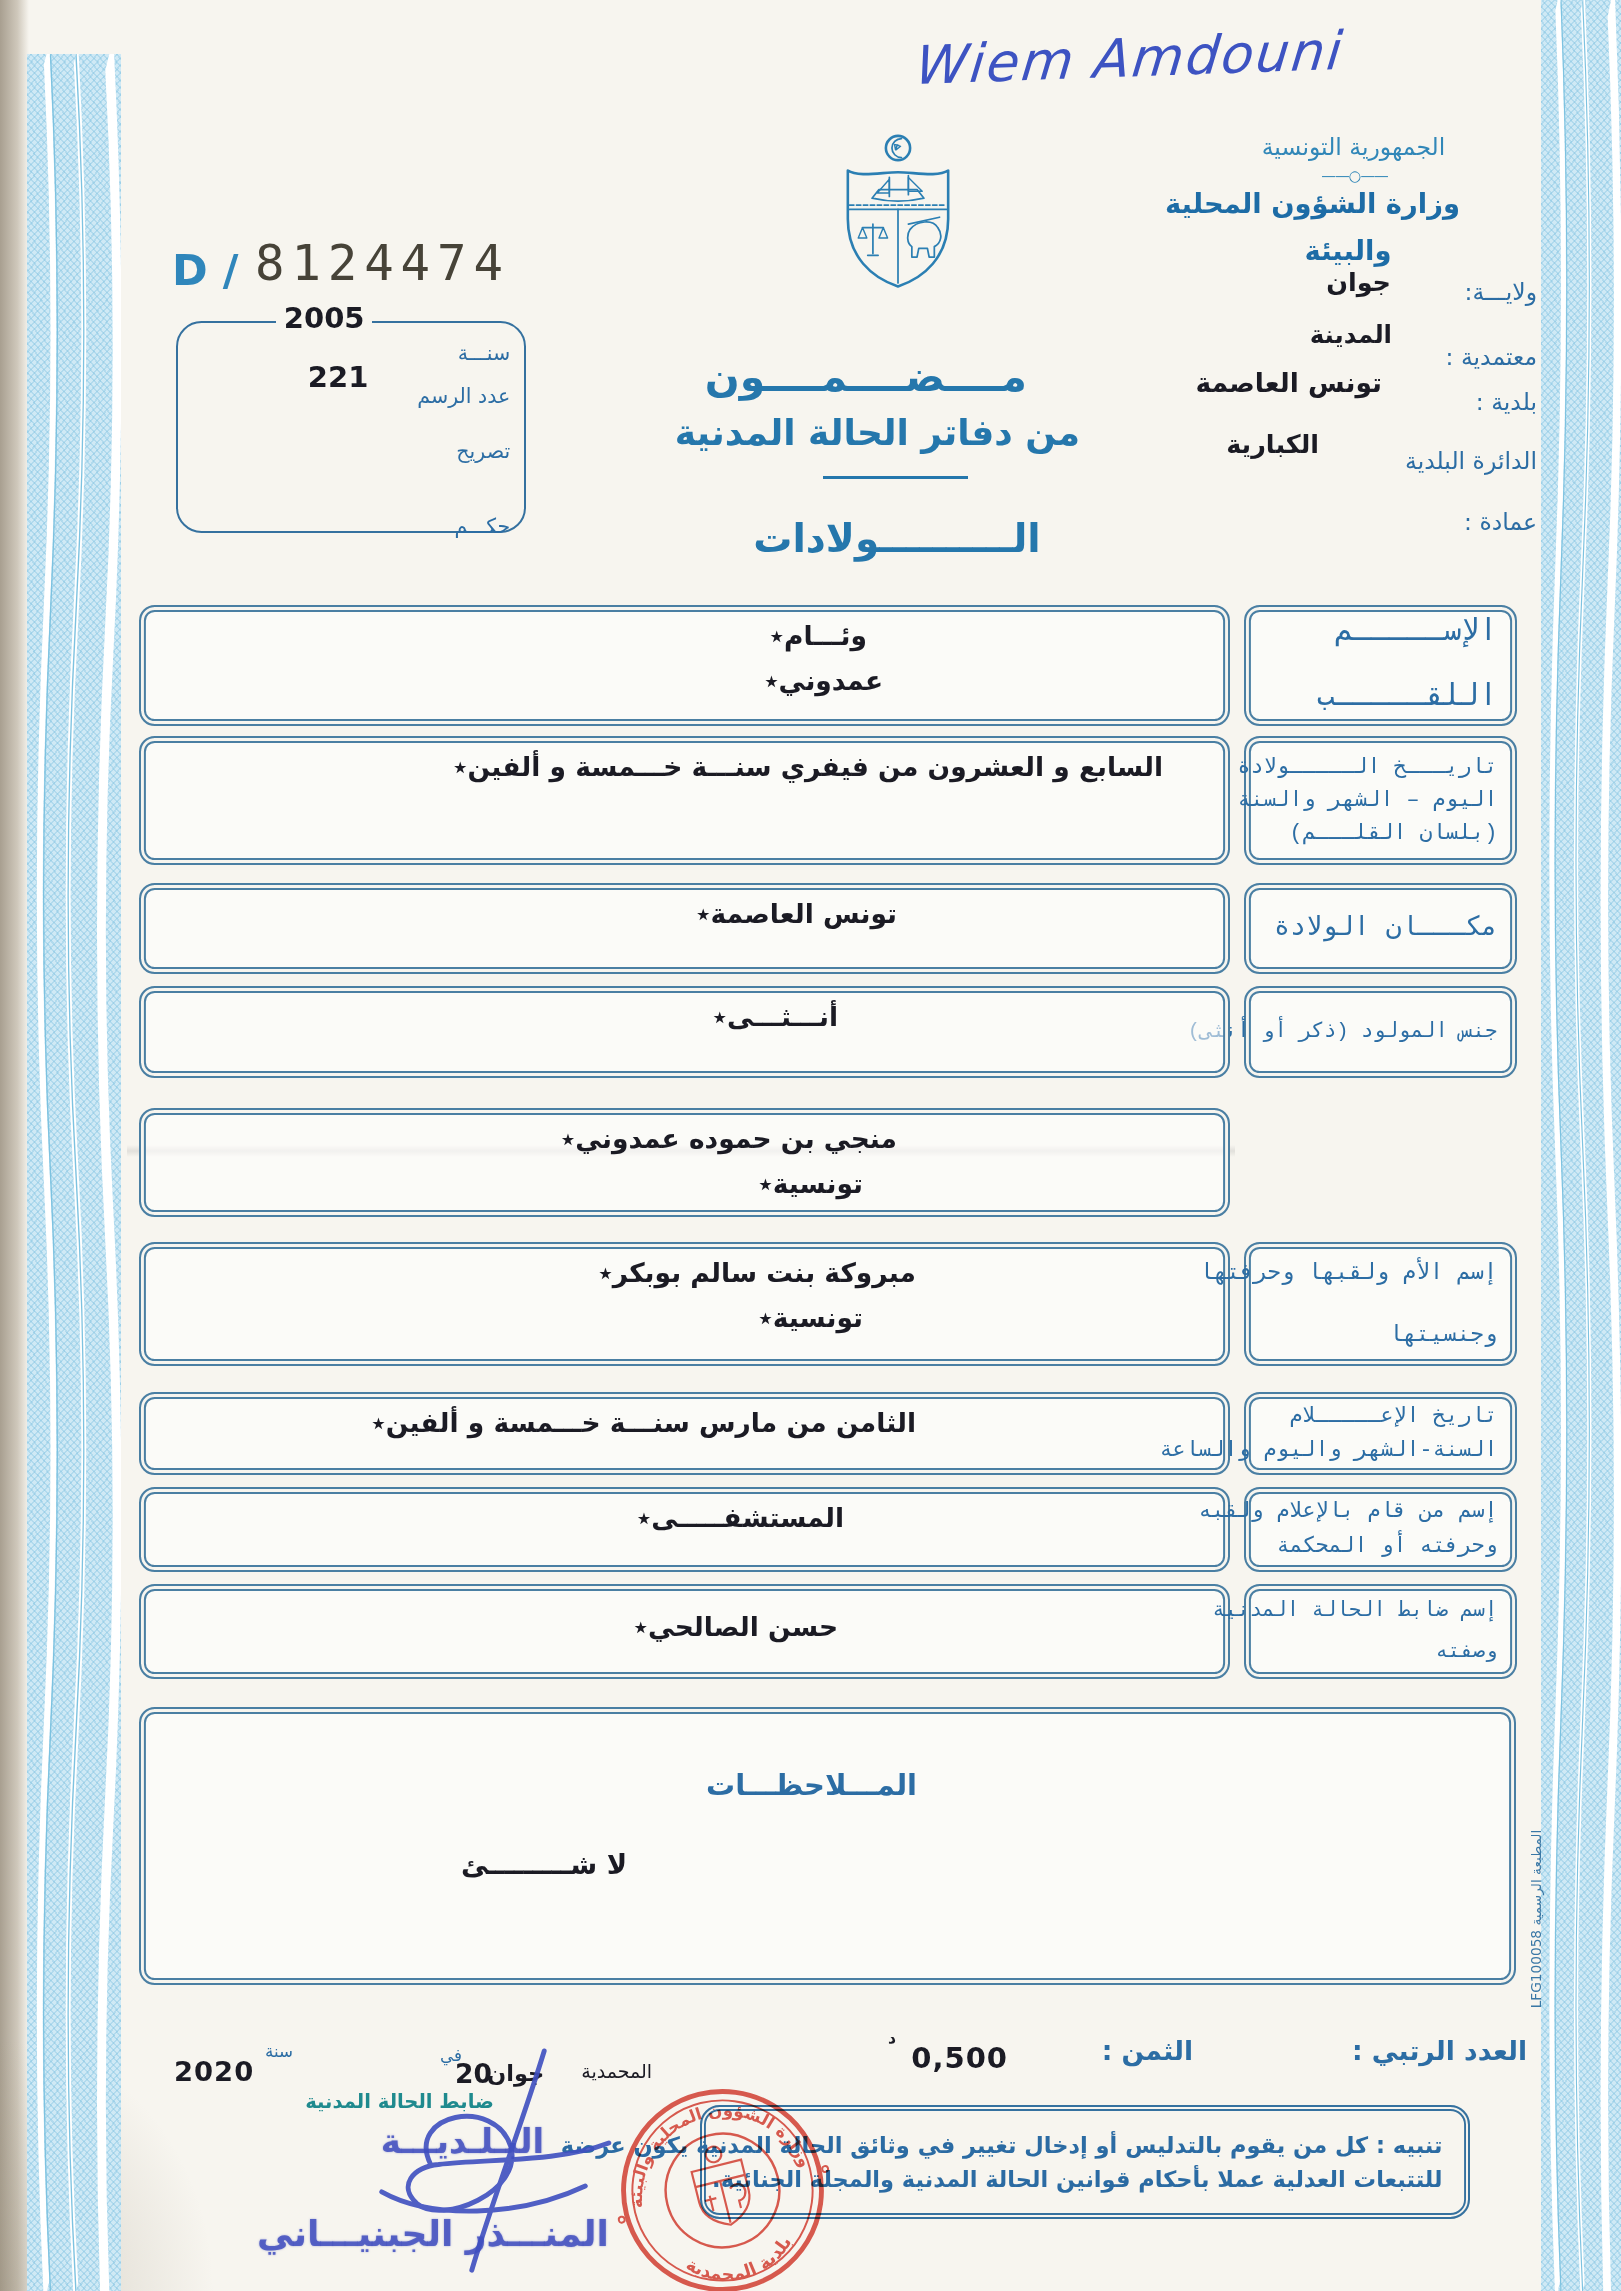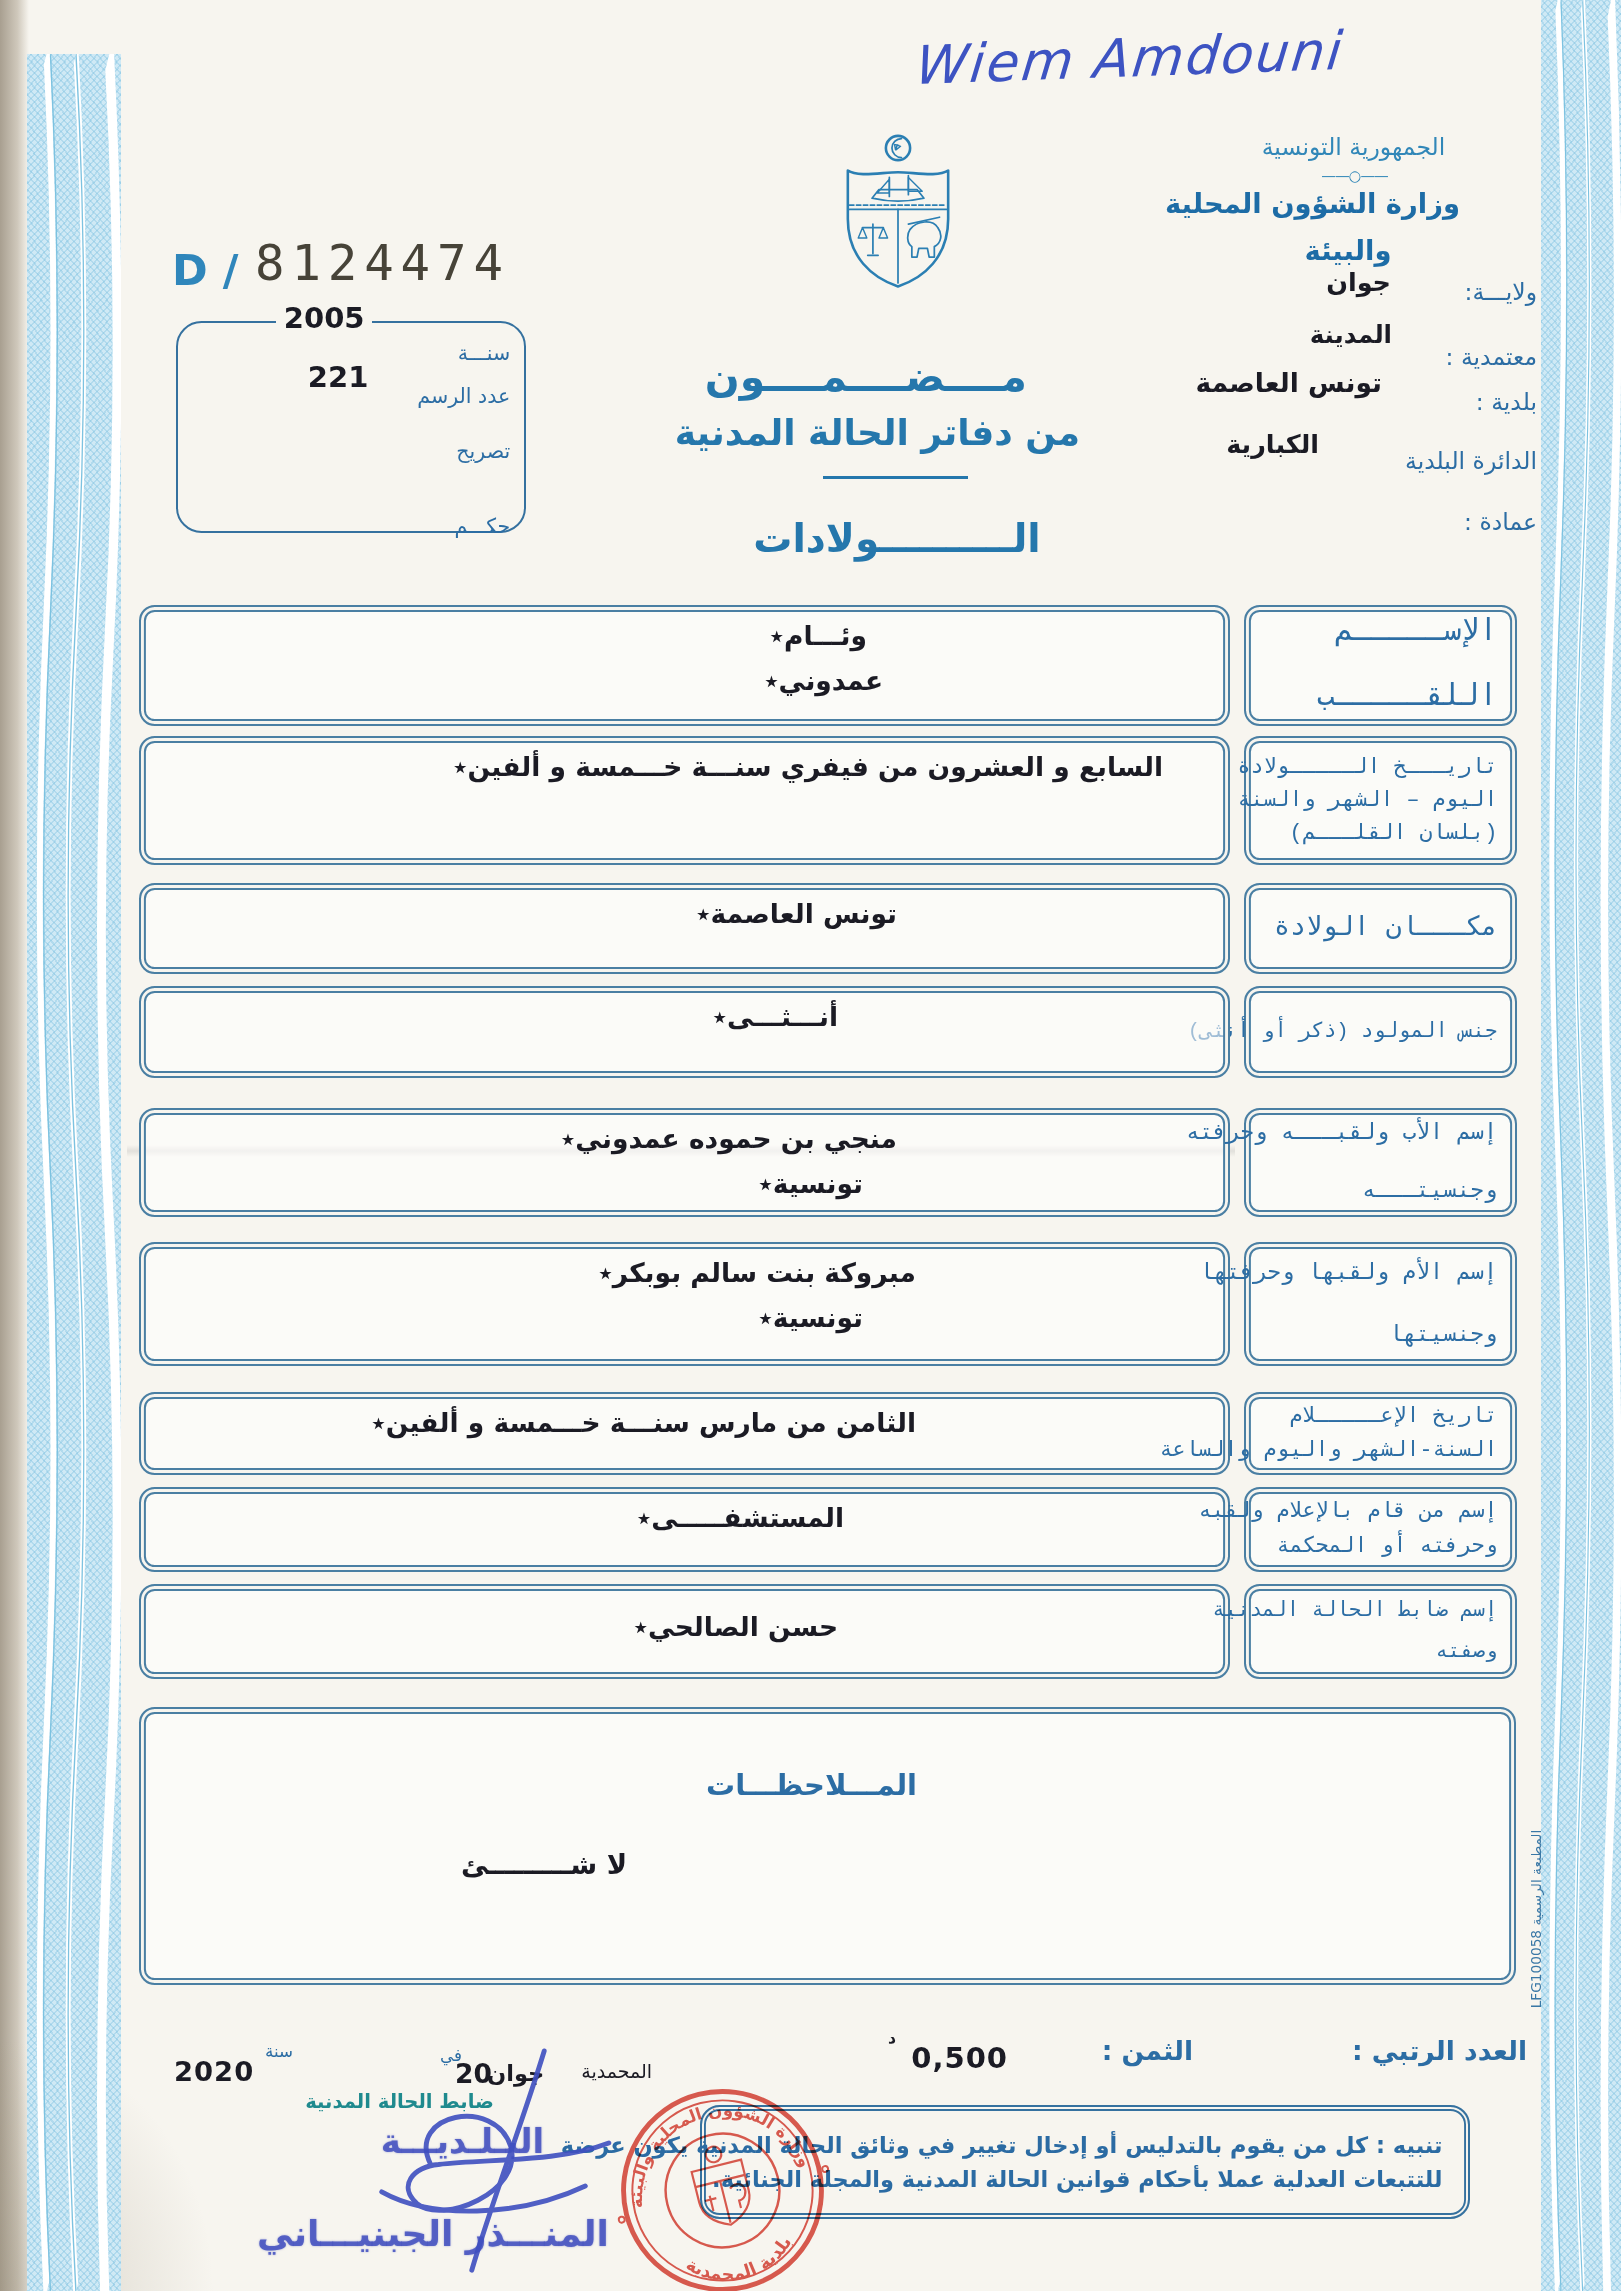--- a/index.html
+++ b/index.html
@@ -238,24 +238,20 @@
     </div>
     <div class="bx vbox">
       <span class="vline">أنـــثـــى٭</span>
     </div>
   </div>
 
   <div class="row" id="r5">
     <div class="bx vbox">
       <span class="vline">منجي بن حموده عمدوني٭</span>
       <span class="vline">تونسية٭</span>
-    </div>
-    <div class="bx lbox">
-      <span class="lline">إسم الأب ولقبـــه وحرفته</span>
-      <span class="lline">وجنسيتـــه</span>
     </div>
   </div>
 
   <div class="row" id="r6">
     <div class="bx vbox">
       <span class="vline">مبروكة بنت سالم بوبكر٭</span>
       <span class="vline">تونسية٭</span>
     </div>
     <div class="bx lbox">
       <span class="lline">إسم الأم ولقبها وحرفتها</span>

